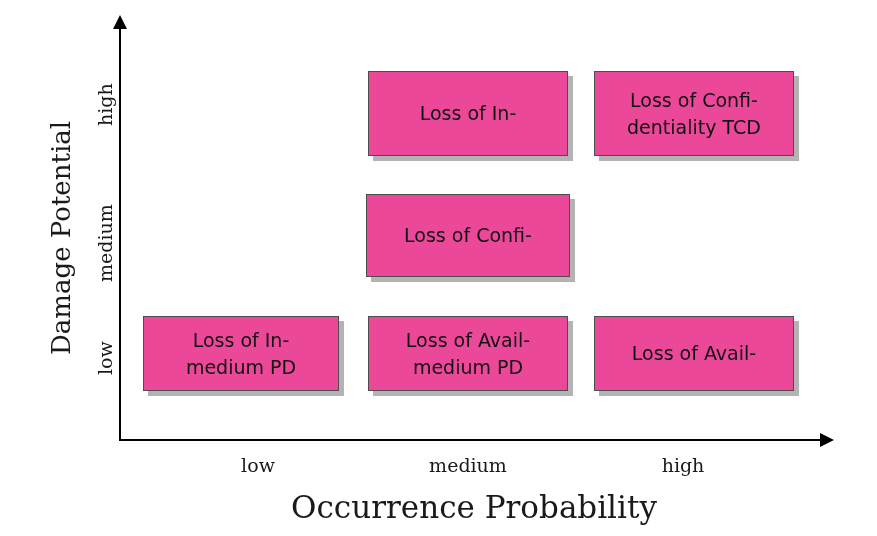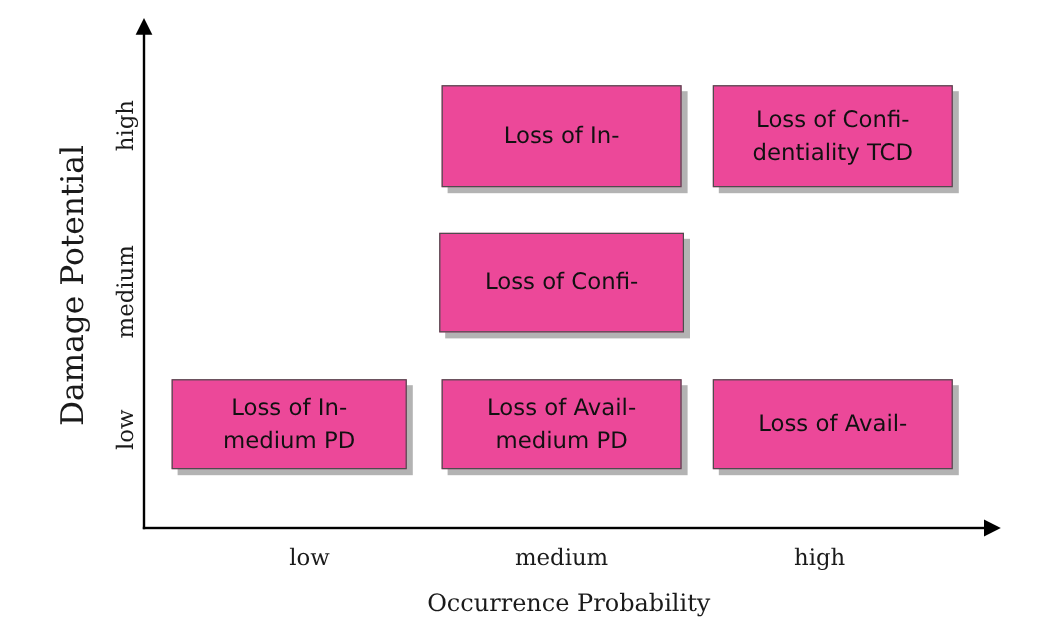--- a/index.html
+++ b/index.html
@@ -91,21 +91,21 @@
     white-space: nowrap;
     line-height: 1;
     left: 48px;
     top: 355px;
     transform-origin: 0 0;
     transform: rotate(-90deg);
   }
   #x-axis-title {
     position: absolute;
     font-family: "DejaVu Serif", serif;
-    font-size: 20px;
+    font-size: 31px;
     color: #1a1a1a;
     white-space: nowrap;
     line-height: 1;
     left: 474px;
     top: 492px;
     transform: translateX(-50%);
   }
 
   
   .risk-cell {

